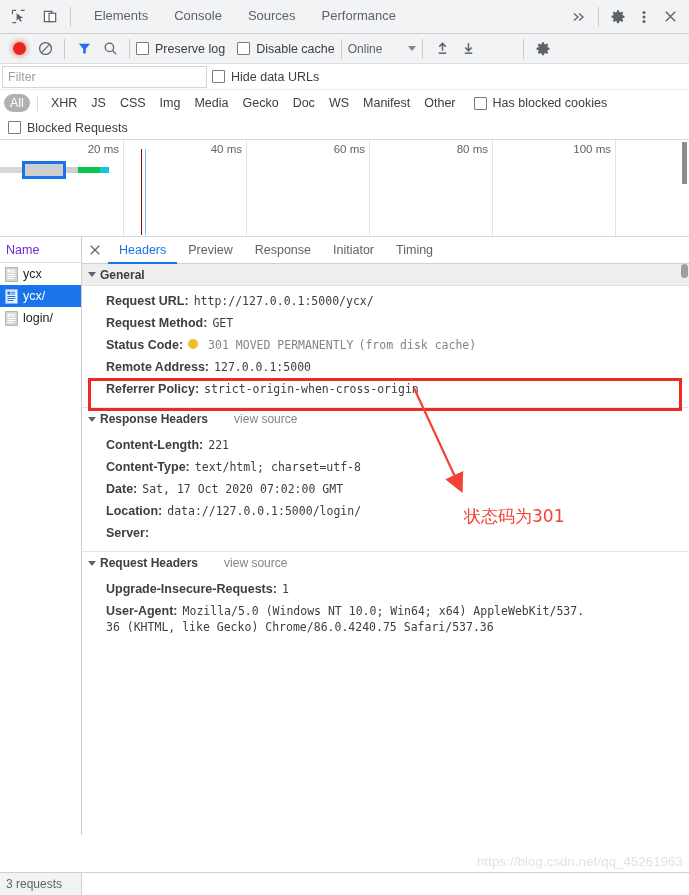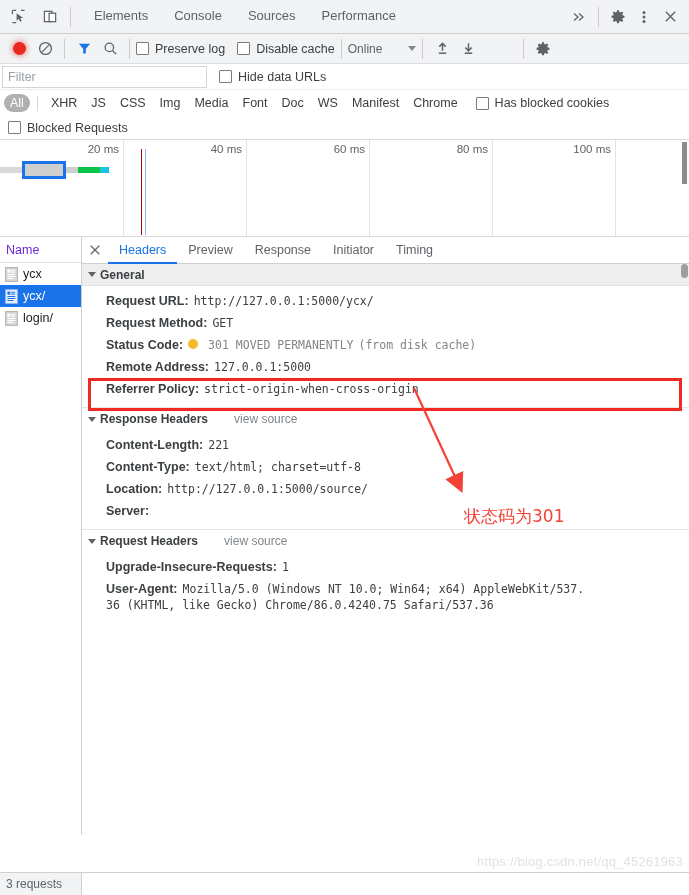--- a/index.html
+++ b/index.html
@@ -63,21 +63,21 @@
     width: 0; height: 0; border-left: 4.5px solid transparent;
     border-right: 4.5px solid transparent; border-top: 5px solid #80868b;
   }
 
   
   .filterrow {
     display: flex; align-items: center; height: 26px;
     background: #fff; border-bottom: 1px solid #eee; padding-left: 0;
   }
   .filterinput {
-    width: 205px; height: 22px; margin: 0 12px 0 2px;
+    width: 205px; height: 22px; margin: 0 5px 0 2px;
     border: 1px solid #d5d5d5; background: #fff;
     font-family: "Liberation Sans", sans-serif; font-size: 12.5px;
     padding: 0 5px; color: #3c4043; outline: none;
   }
   .filterinput::placeholder { color: #9aa0a6; }
 
   
   .typerow {
     display: flex; align-items: center; height: 26px;
     background: #fff; padding-left: 4px; gap: 2px;
@@ -347,25 +347,25 @@
   </div>
 
   <div class="typerow">
     <span class="pill active">All</span>
     <span class="tsep"></span>
     <span class="pill">XHR</span>
     <span class="pill">JS</span>
     <span class="pill">CSS</span>
     <span class="pill">Img</span>
     <span class="pill">Media</span>
-    <span class="pill">Font</span>
+    <span class="pill">Gecko</span>
     <span class="pill">Doc</span>
     <span class="pill">WS</span>
     <span class="pill">Manifest</span>
-    <span class="pill">Chrome</span>
+    <span class="pill">Other</span>
     <label class="cbl" style="margin-left:10px;">
       <span class="cb"></span>
       <span>Has blocked cookies</span>
     </label>
   </div>
 
   <div class="blockedrow">
     <label class="cbl">
       <span class="cb"></span>
       <span>Blocked Requests</span>
@@ -496,22 +496,26 @@
         <div class="rows">
           <div class="hrow">
             <span class="hname">Content-Length:</span>
             <span class="hval">221</span>
           </div>
           <div class="hrow">
             <span class="hname">Content-Type:</span>
             <span class="hval">text/html; charset=utf-8</span>
           </div>
           <div class="hrow">
+            <span class="hname">Date:</span>
+            <span class="hval">Sat, 17 Oct 2020 07:02:00 GMT</span>
+          </div>
+          <div class="hrow">
             <span class="hname">Location:</span>
-            <span class="hval">http://127.0.0.1:5000/source/</span>
+            <span class="hval">data://127.0.0.1:5000/login/</span>
           </div>
           <div class="hrow">
             <span class="hname">Server:</span>
           </div>
         </div>
 
         <div class="secgap"></div>
 
         <div class="sechdr" style="background:#fff;border-bottom:none;">
           <span class="tri"></span>

